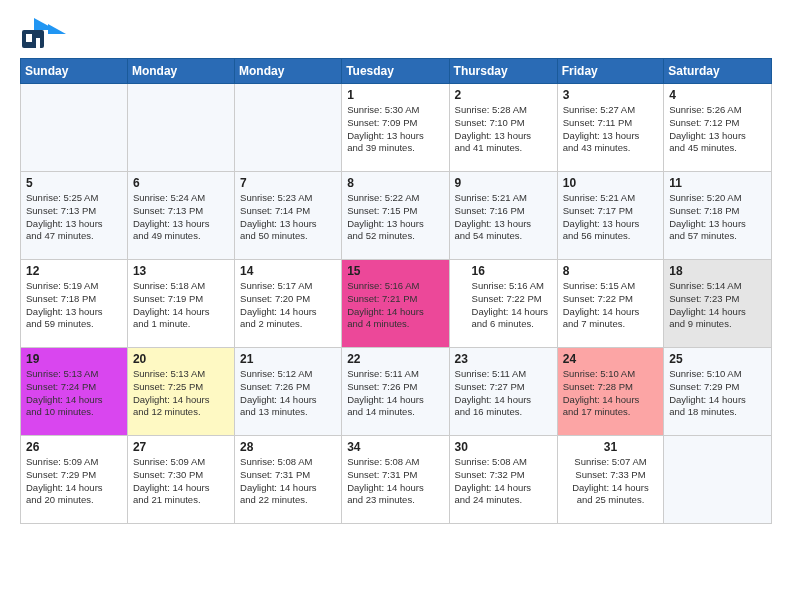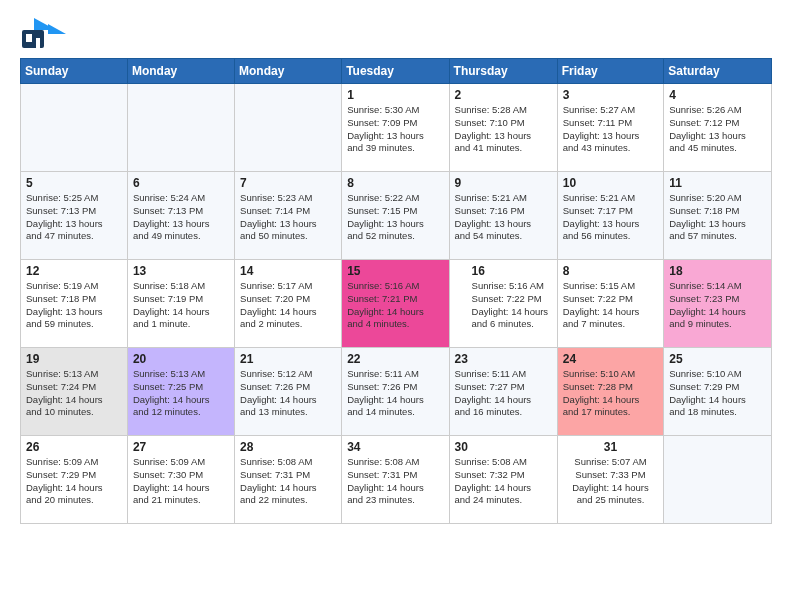--- a/index.html
+++ b/index.html
@@ -209,31 +209,31 @@
             <div class="day-detail">Sunrise: 5:16 AM<br>Sunset: 7:21 PM<br>Daylight: 14 hours<br>and 4 minutes.</div>
           </td>
           <td style="background: rgb(255, 255, 255); padding-left: 22px;">
             <span class="day-num">16</span>
             <div class="day-detail">Sunrise: 5:16 AM<br>Sunset: 7:22 PM<br>Daylight: 14 hours<br>and 6 minutes.</div>
           </td>
           <td style="background: rgb(255, 255, 255);">
             <span class="day-num">8</span>
             <div class="day-detail">Sunrise: 5:15 AM<br>Sunset: 7:22 PM<br>Daylight: 14 hours<br>and 7 minutes.</div>
           </td>
-          <td style="background: #f9a8d4;">
+          <td style="background: #e5e5e5;">
             <span class="day-num">18</span>
             <div class="day-detail">Sunrise: 5:14 AM<br>Sunset: 7:23 PM<br>Daylight: 14 hours<br>and 9 minutes.</div>
           </td>
         </tr>
         <tr>
-          <td style="background: #e5e5e5;">
+          <td style="background: #d946ef;">
             <span class="day-num">19</span>
             <div class="day-detail">Sunrise: 5:13 AM<br>Sunset: 7:24 PM<br>Daylight: 14 hours<br>and 10 minutes.</div>
           </td>
-          <td style="background: #c4b5fd;">
+          <td style="background: #fef9c3;">
             <span class="day-num">20</span>
             <div class="day-detail">Sunrise: 5:13 AM<br>Sunset: 7:25 PM<br>Daylight: 14 hours<br>and 12 minutes.</div>
           </td>
           <td style="background: rgb(245, 248, 252);">
             <span class="day-num">21</span>
             <div class="day-detail">Sunrise: 5:12 AM<br>Sunset: 7:26 PM<br>Daylight: 14 hours<br>and 13 minutes.</div>
           </td>
           <td style="background: rgb(245, 248, 252);">
             <span class="day-num">22</span>
             <div class="day-detail">Sunrise: 5:11 AM<br>Sunset: 7:26 PM<br>Daylight: 14 hours<br>and 14 minutes.</div>

